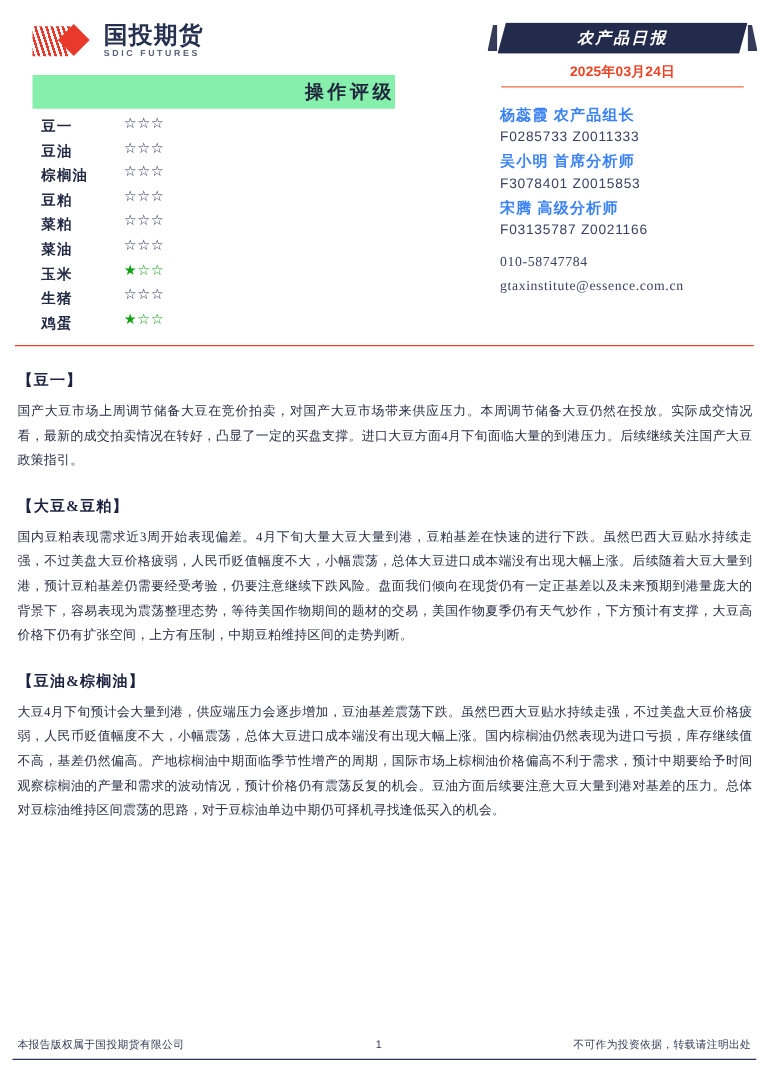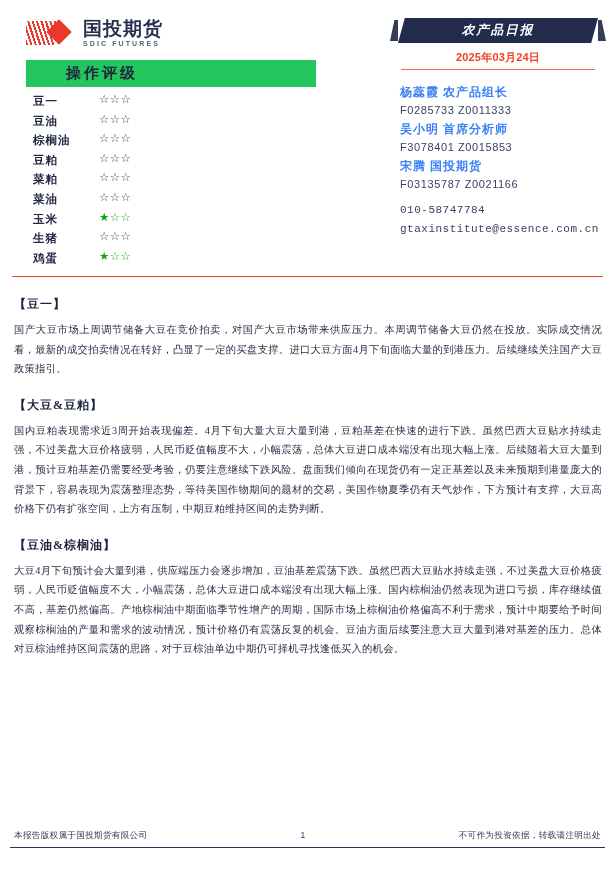--- a/index.html
+++ b/index.html
@@ -88,26 +88,25 @@
   }
 
   
   .rating-panel {
     position: absolute;
     left: 26px;
     top: 60px;
     width: 290px;
   }
   .rating-title-bar {
-    background: #22c55e;
+    background: #86efac;
     height: 27px;
     display: flex;
     align-items: center;
-    justify-content: flex-start;
-    padding-left: 40px;
+    justify-content: flex-end;
   }
   .rating-title {
     font-size: 15px;
     font-weight: 700;
     color: #20263c;
     letter-spacing: 3px;
   }
   .rating-list {
     margin-top: 7px;
   }
@@ -215,21 +214,21 @@
     font-size: 11px;
     color: #3a4263;
     letter-spacing: 0.6px;
     margin-bottom: 5px;
   }
   .contact-block {
     margin-top: 14px;
     padding-left: 2px;
   }
   .contact-line {
-    font-family: Liberation Mono, monospace;
+    font-family: Liberation Serif, serif;
     font-size: 11px;
     color: #3a4263;
     letter-spacing: 0.5px;
     margin-bottom: 7px;
   }
 
   
   .header-rule {
     position: absolute;
     left: 12px;
@@ -361,21 +360,21 @@
         <div class="banner-text">农产品日报</div>
       </div>
       <div class="date-line">2025年03月24日</div>
       <div class="date-rule"></div>
 
       <div class="analysts" id="analyst-list">
           <div class="analyst-name">杨蕊霞  农产品组长</div>
           <div class="analyst-code">F0285733  Z0011333</div>
           <div class="analyst-name">吴小明  首席分析师</div>
           <div class="analyst-code">F3078401  Z0015853</div>
-          <div class="analyst-name">宋腾  国投期货</div>
+          <div class="analyst-name">宋腾  高级分析师</div>
           <div class="analyst-code">F03135787  Z0021166</div>
         </div>
 
       <div class="contact-block">
         <div class="contact-line">010-58747784</div>
         <div class="contact-line">gtaxinstitute@essence.com.cn</div>
       </div>
     </div>
 
     <div class="header-rule"></div>

